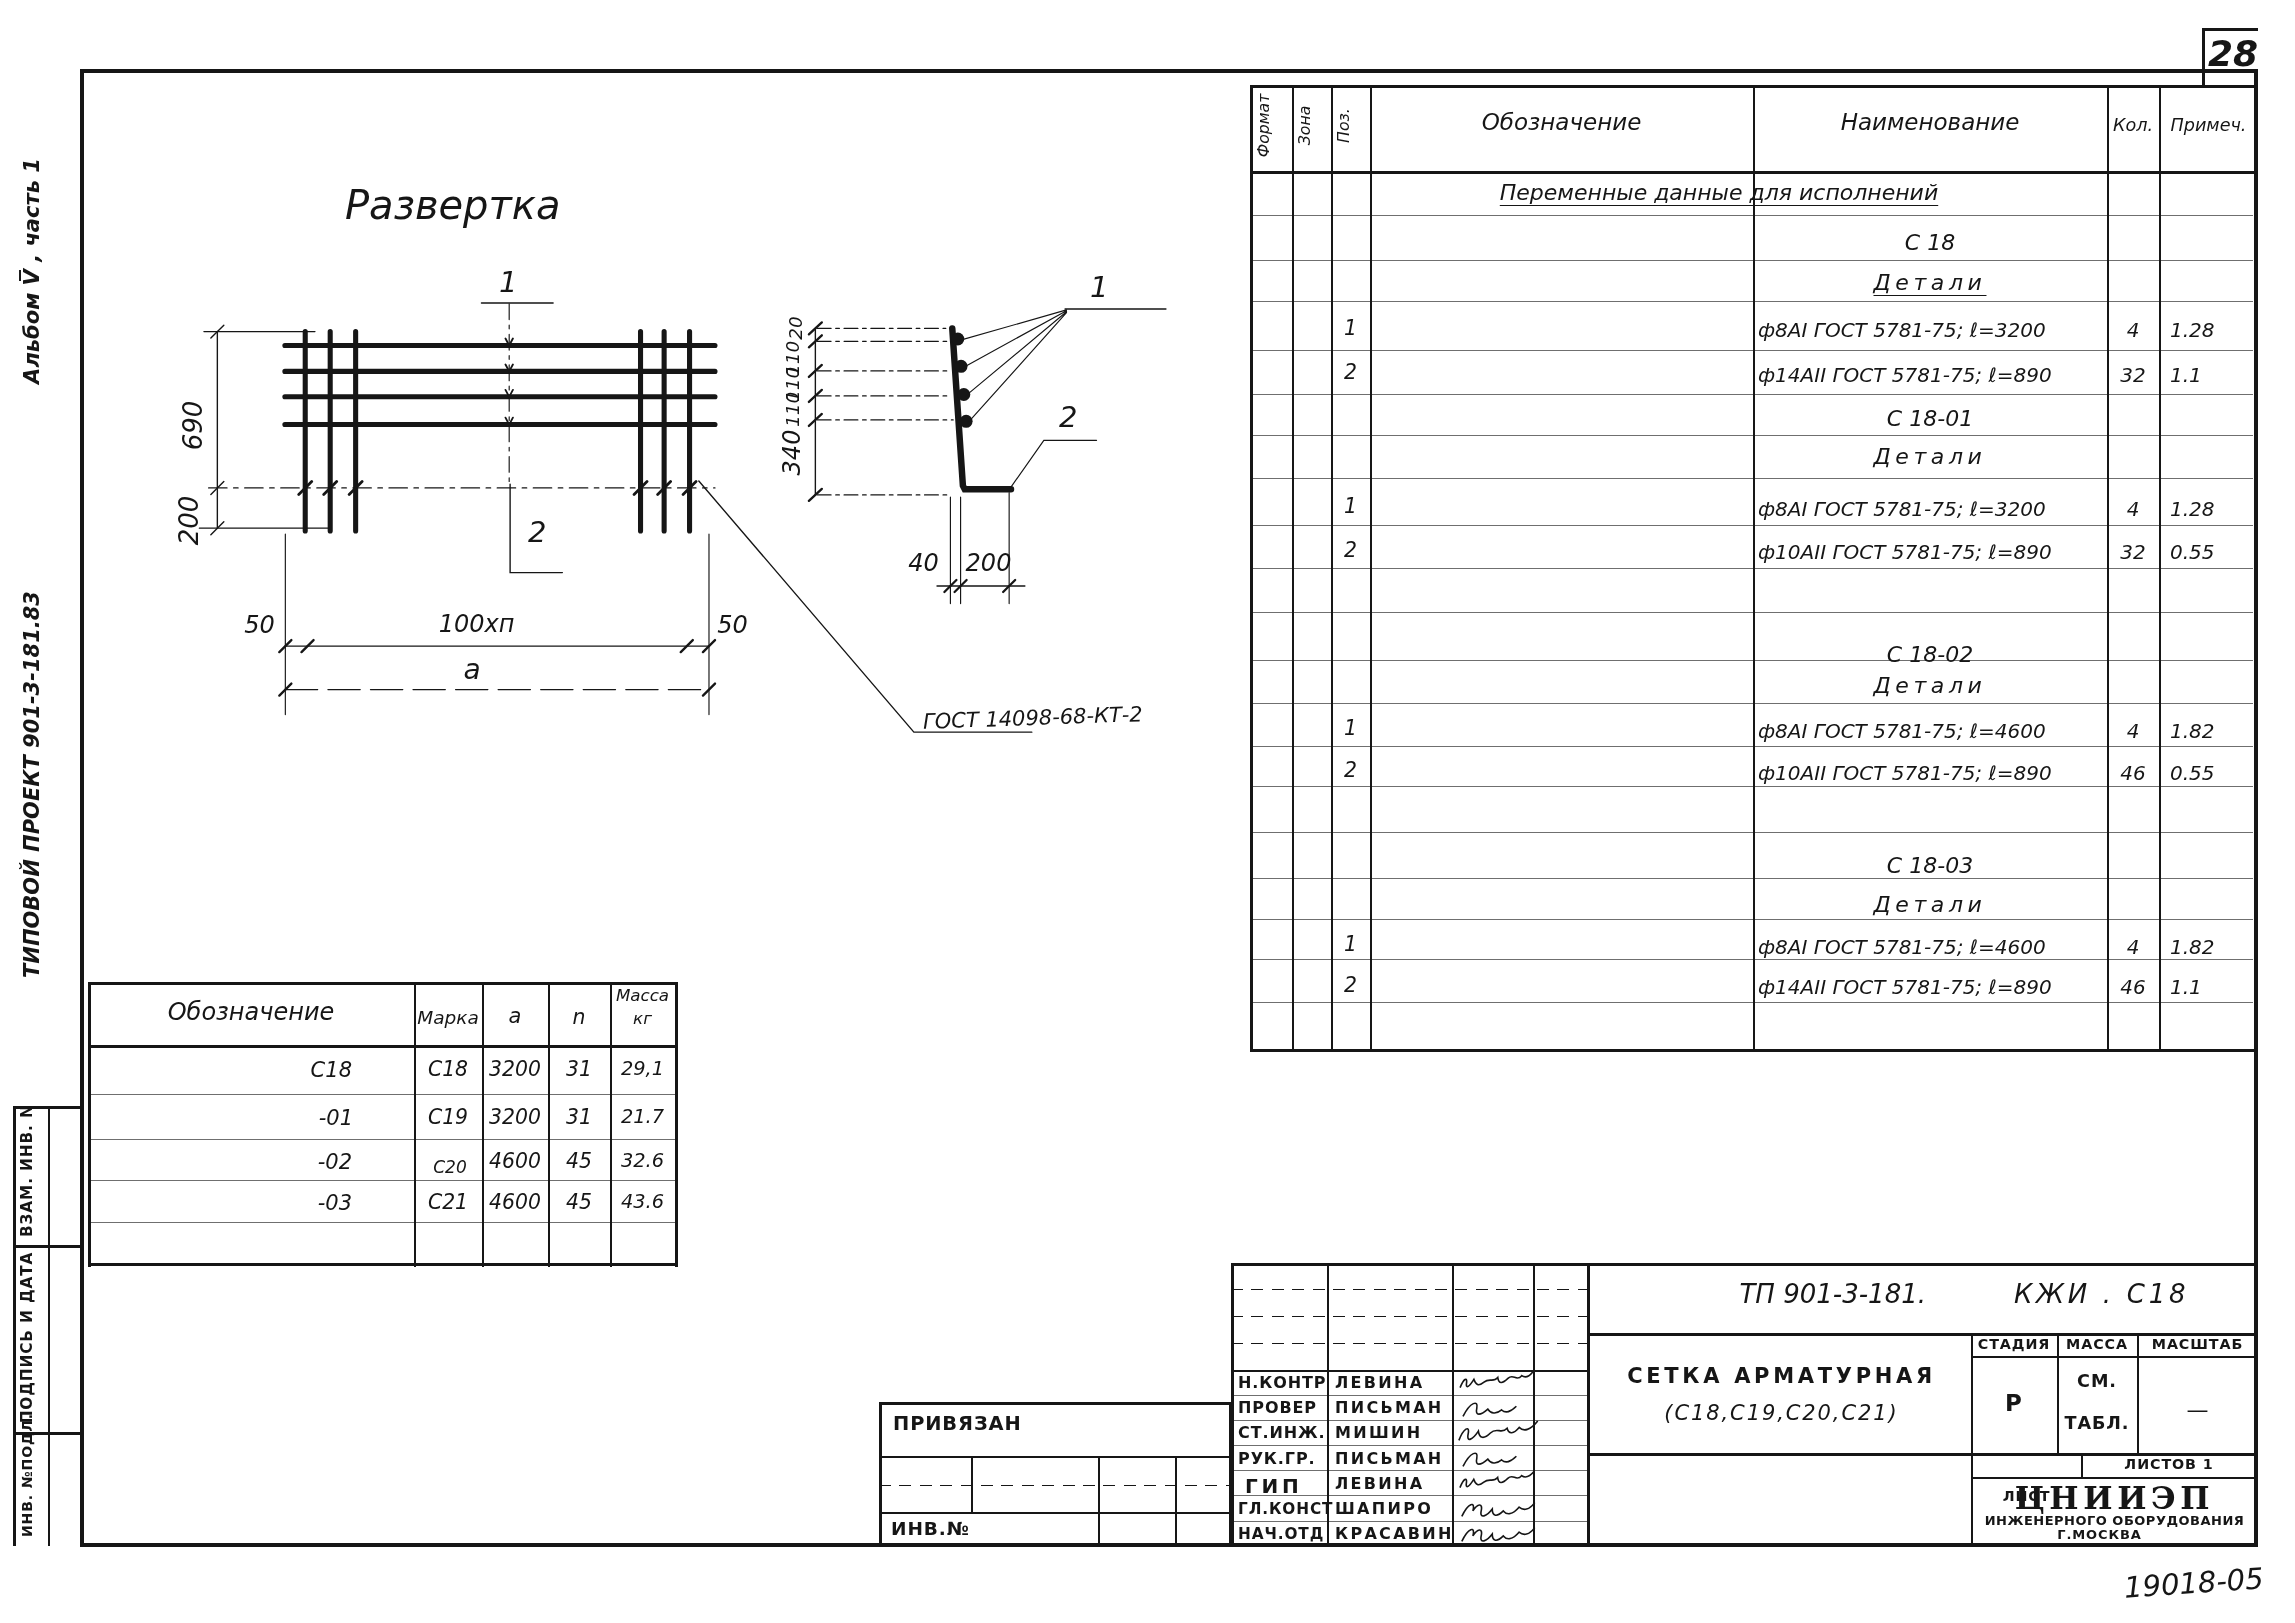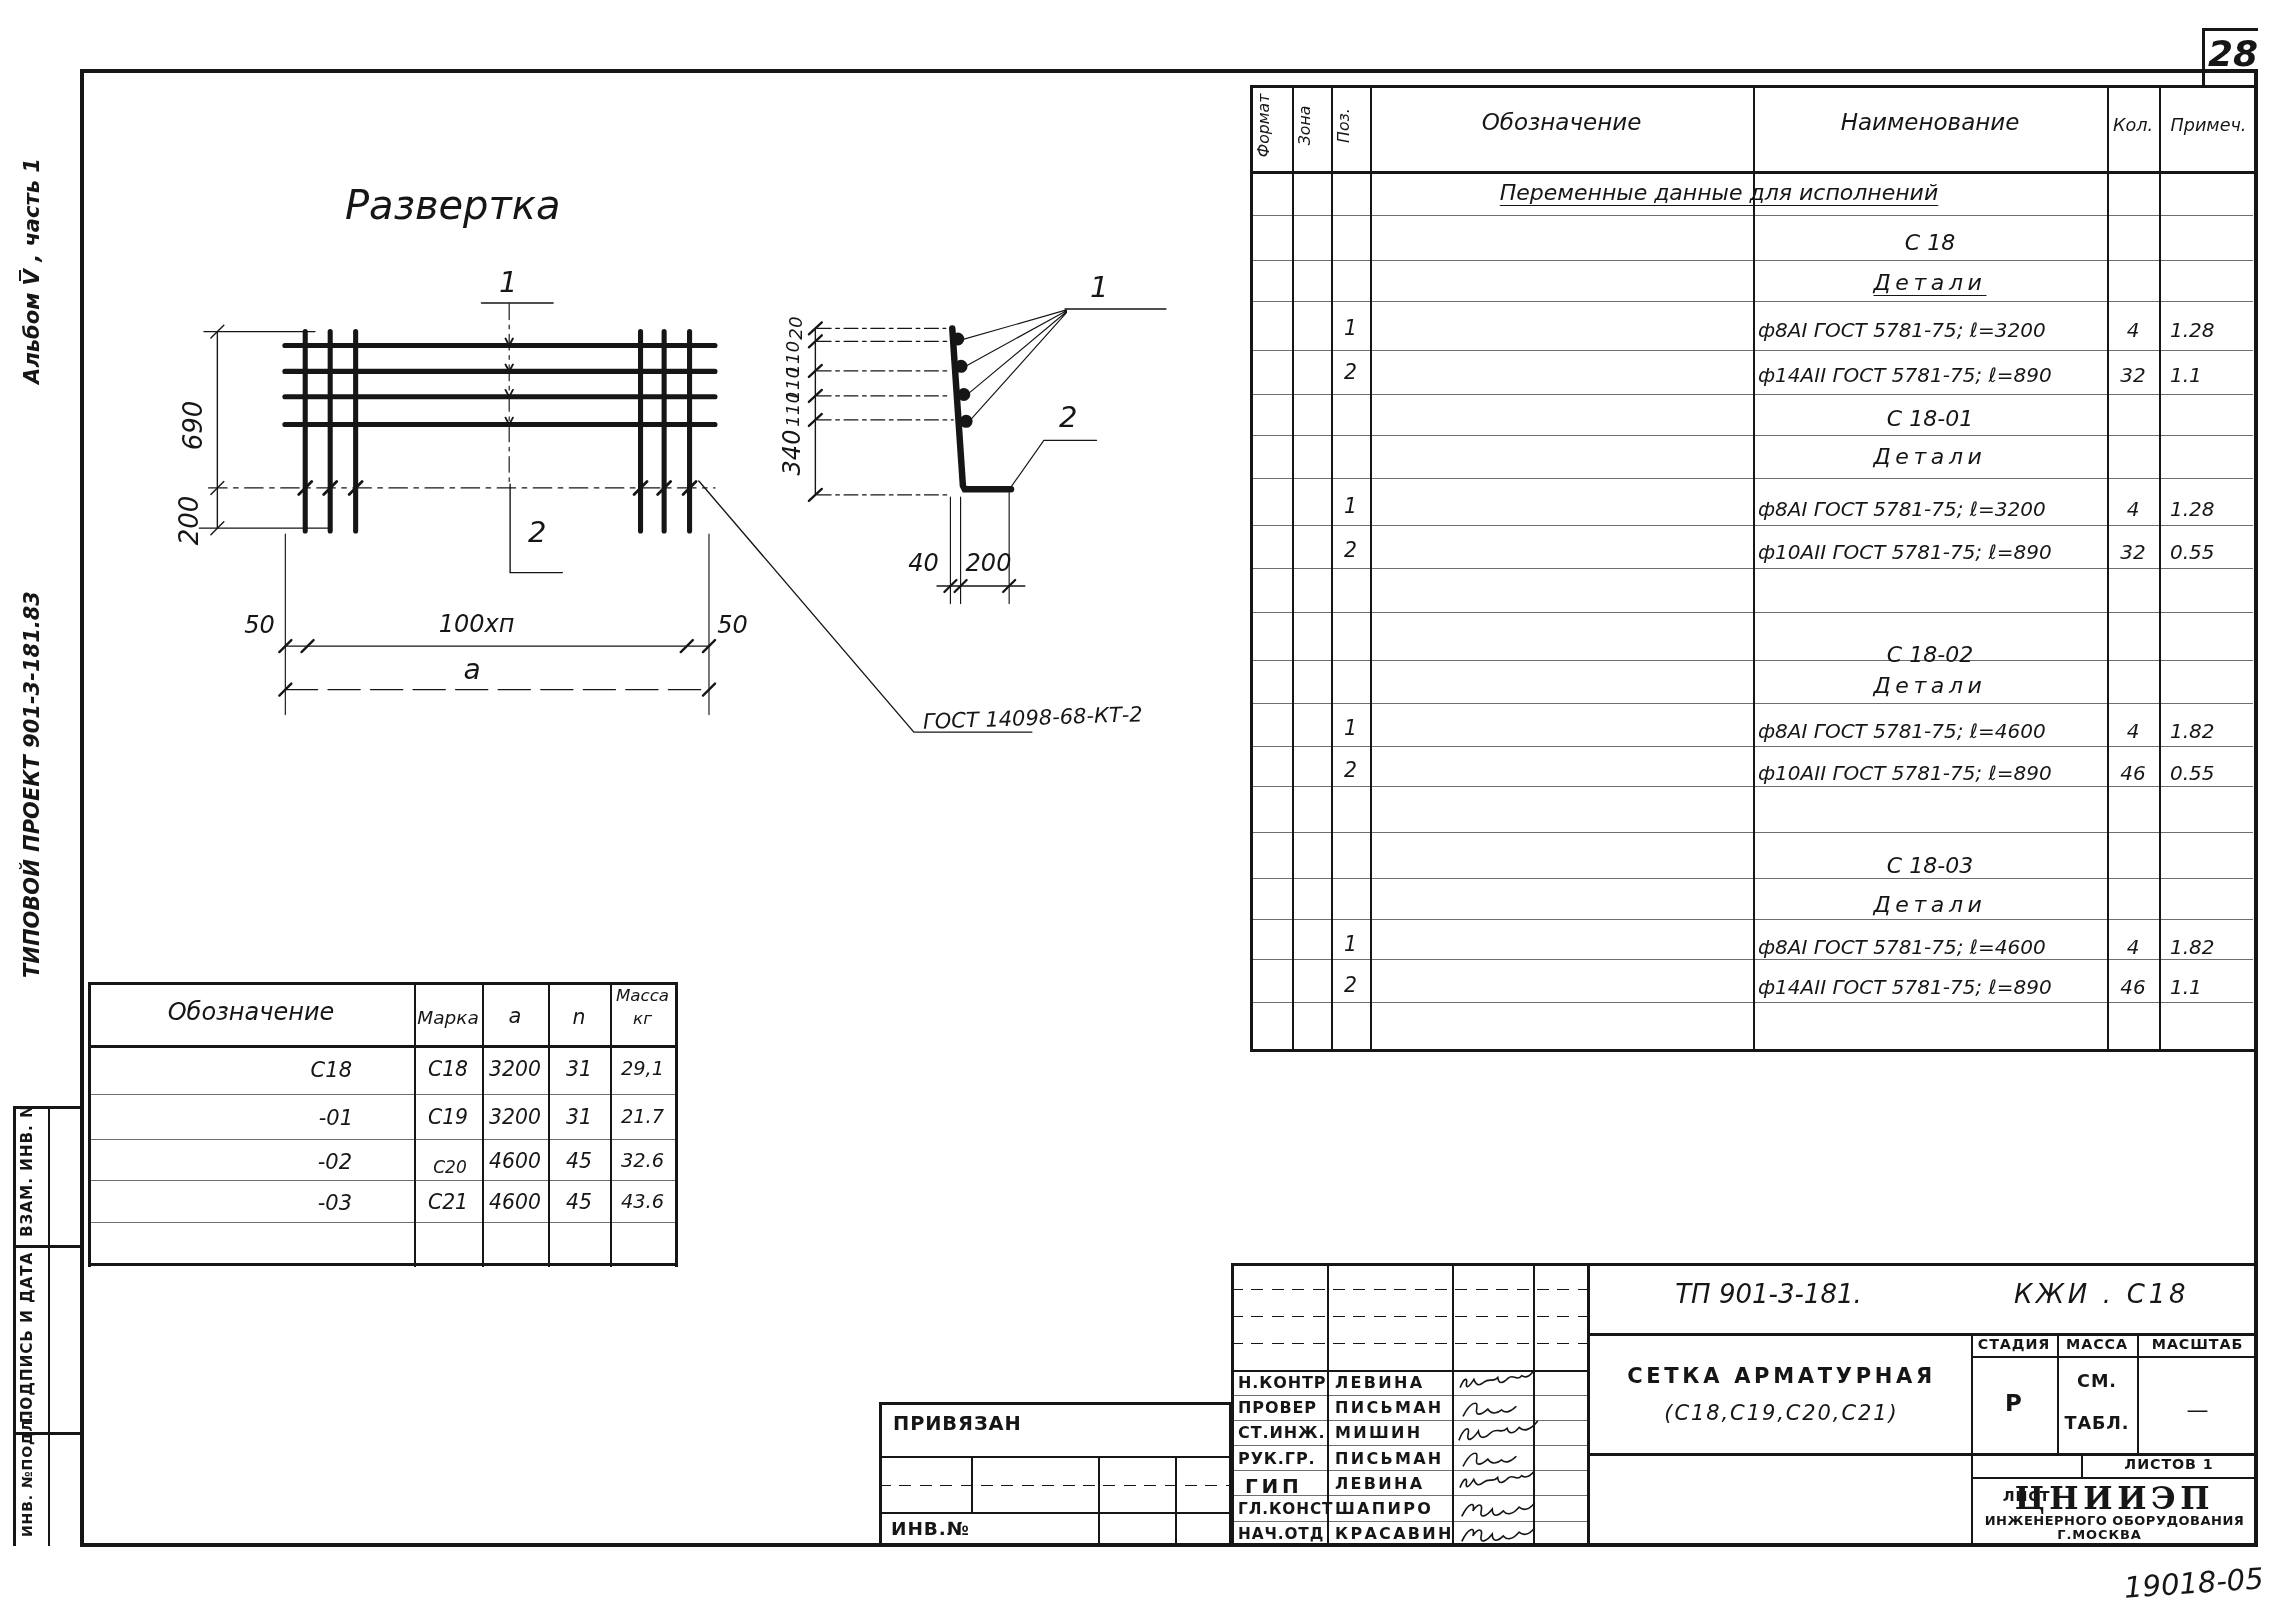--- a/index.html
+++ b/index.html
@@ -364,21 +364,21 @@
     <div class="ln" style="left:1587px;top:1263px;width:2.8px;height:283px"></div>
     <div class="ln" style="left:1587px;top:1333px;width:670px;height:3.2px"></div>
     <div class="ln" style="left:1971px;top:1333px;width:2.3px;height:213px"></div>
     <div class="ln" style="left:2057px;top:1333px;width:1.9px;height:120px"></div>
     <div class="ln" style="left:2137px;top:1333px;width:1.9px;height:120px"></div>
     <div class="ln" style="left:1971px;top:1356px;width:287px;height:1.9px"></div>
     <div class="ln" style="left:1587px;top:1453px;width:670px;height:2.8px"></div>
     <div class="ln" style="left:1971px;top:1477px;width:287px;height:1.9px"></div>
     <div class="ln" style="left:2081px;top:1453px;width:1.9px;height:26px"></div>
 
-    <div class="txt hand ctr" style="left:1611px;top:1281px;width:315px;font-size:26px;">ТП 901-3-181.</div>
+    <div class="txt hand ctr" style="left:1611px;top:1281px;width:315px;font-size:26px;text-align:right;">ТП 901-3-181.</div>
     <div class="txt hand ctr" style="left:1981px;top:1281px;width:241px;font-size:26px;letter-spacing:3.7px;">КЖИ . С18</div>
 
     <div class="txt cap ctr" style="left:1592px;top:1365px;width:379px;font-size:21px;letter-spacing:3.7px;">СЕТКА АРМАТУРНАЯ</div>
     <div class="txt hand ctr" style="left:1592px;top:1402px;width:379px;font-size:21px;letter-spacing:1.9px;">(С18,С19,С20,С21)</div>
 
     <div class="txt cap ctr" style="left:1971px;top:1337px;width:86px;font-size:14.3px;">СТАДИЯ</div>
     <div class="txt cap ctr" style="left:2057px;top:1337px;width:80px;font-size:14.3px;">МАССА</div>
     <div class="txt cap ctr" style="left:2137px;top:1337px;width:121px;font-size:14.3px;">МАСШТАБ</div>
 
     <div class="txt cap ctr" style="left:1971px;top:1391px;width:86px;font-size:23px;">Р</div>

